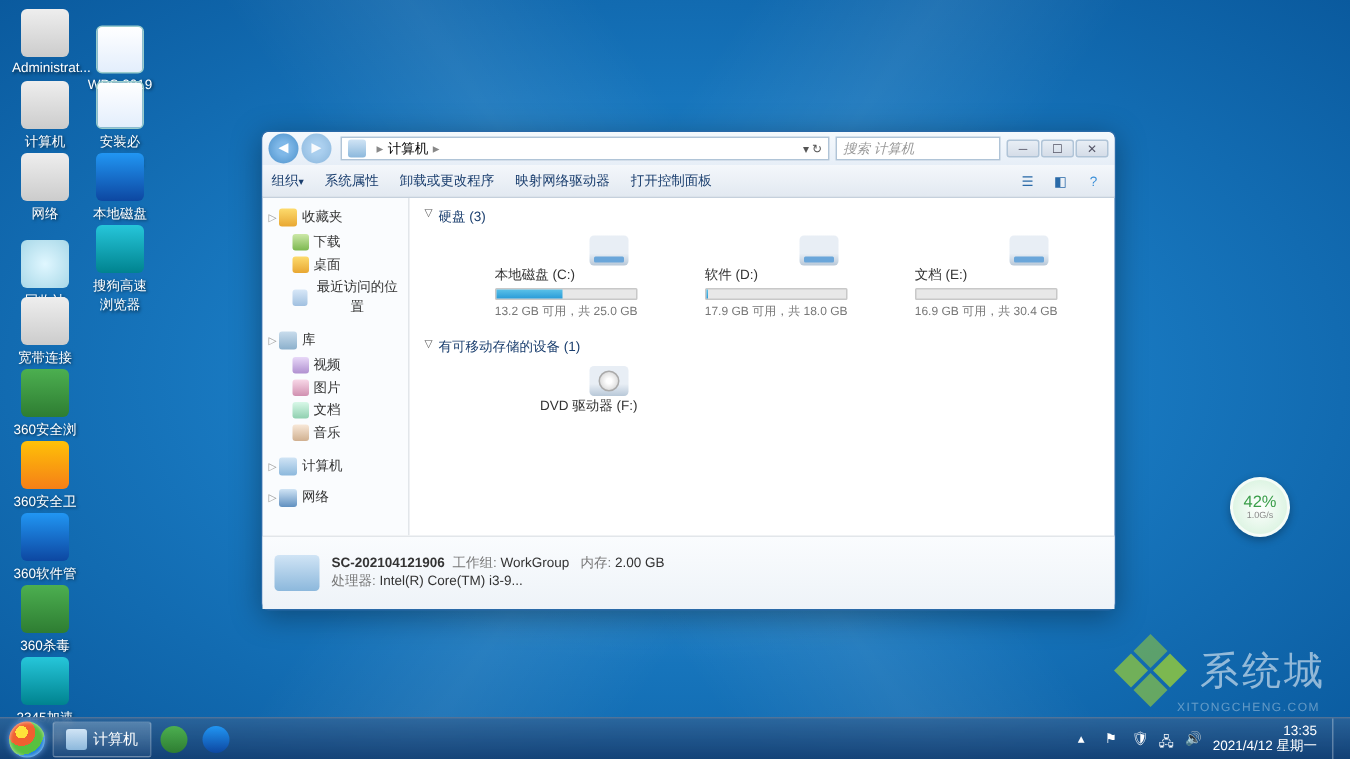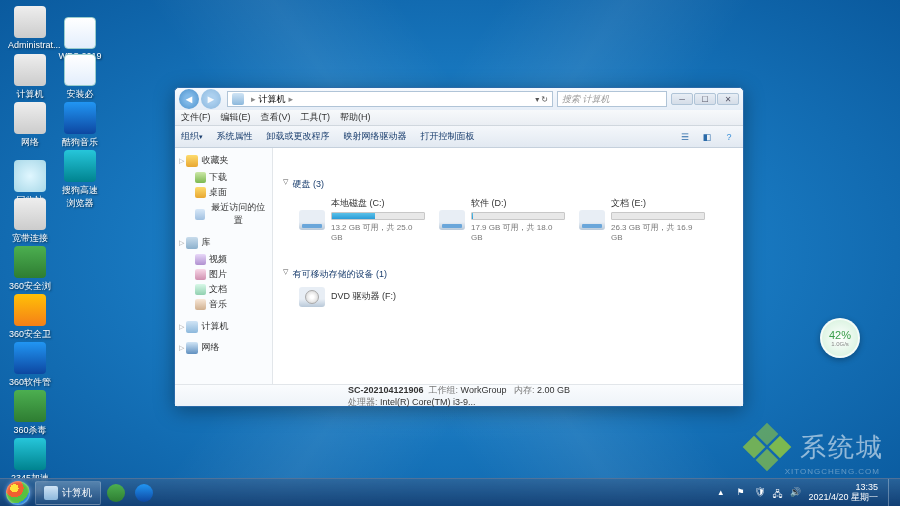--- a/index.html
+++ b/index.html
@@ -57,35 +57,35 @@
 .nav-item { display: flex; align-items: center; padding: 1px 0 1px 16px; cursor: pointer; color: #333; }
 .nav-item .nicon { width: 11px; height: 11px; margin-right: 3px; border-radius: 2px; background: linear-gradient(#fddb6d,#e8a732); }
 .nicon.dl { background: linear-gradient(#cce8a8,#7cb850); }
 .nicon.rec{ background: linear-gradient(#d8e8f8,#a0c0e0); }
 .nicon.vid{ background: linear-gradient(#e8d8f8,#b090d0); }
 .nicon.pic{ background: linear-gradient(#f8d8e8,#d090b0); }
 .nicon.doc{ background: linear-gradient(#d8f8e8,#90d0b0); }
 .nicon.mus{ background: linear-gradient(#f8e8d8,#d0b090); }
 
 .main { flex: 1; padding: 6px 10px; overflow: auto; font-size: 9px; }
-.section-hdr { display: flex; color: #1a3e6e; margin-bottom: 4px; cursor:pointer;margin-top:24px; }
+.section-hdr { display: flex; color: #1a3e6e; margin-bottom: 4px; cursor:pointer; }
 .section-hdr::before { content: "▽"; font-size: 7px; margin-right: 4px; color: #555; }
 .drives { display: flex; flex-wrap: wrap; gap: 0 10px; margin: 0 0 10px 14px; }
-.drive { width: 130px; display: flex; align-items: center; padding: 2px; cursor: pointer; }
+.drive { width: 130px; display: flex; align-items: flex-end; padding: 2px; cursor: pointer; flex-direction: column; }
 .drive-icon { width: 26px; height: 20px; margin-right: 6px; background: linear-gradient(#e8eef5 60%, #b8c8d8); border-radius: 3px; position: relative; }
 .drive-icon::after { content:""; position:absolute; bottom:2px; left:3px; right:3px; height:4px; background:#6aa6da; border-radius:1px; }
 .dvd-icon { width: 26px; height: 20px; margin-right: 6px; background: linear-gradient(#e8eef5 60%, #b8c8d8); border-radius: 3px; display:flex; align-items:center; justify-content:center; }
 .dvd-icon::after { content:""; width:12px; height:12px; border-radius:50%; background: radial-gradient(#fff 20%, #ccc); border:1px solid #aaa; }
 .drive-info { flex:1; }
 .drive-name { color: #333; margin-bottom: 2px; }
 .bar { width: 100%; height: 8px; background: #e8e8e8; border: 1px solid #c8c8c8; border-radius: 1px; margin-bottom: 2px; }
 .bar .fill { height: 100%; background: linear-gradient(#5ac1e8, #2a9cd8); }
 .drive-sub { color: #777; font-size: 8px; }
 
-.details { height: 22px; border-top: 1px solid #e2e6ea; background: linear-gradient(#fafcfe,#eef3f8); display: flex; align-items: center; padding: 0 8px; font-size: 9px; flex-direction: column; }
+.details { height: 49px; border-top: 1px solid #e2e6ea; background: linear-gradient(#fafcfe,#eef3f8); display: flex; align-items: center; padding: 0 8px; font-size: 9px; }
 .details-icon { width: 30px; height: 24px; background: linear-gradient(#d0e4f5,#8cb8dc); border-radius: 3px; margin-right: 8px; }
 .details-text { color: #333; line-height: 1.3; }
 .details-text .sub { color: #777; }
 
 
 .gadget { position: absolute; right: 40px; top: 318px; width: 40px; height: 40px; border-radius: 50%; background: radial-gradient(#fff, #d0f0d8); border: 2px solid rgba(255,255,255,0.7); box-shadow: 0 2px 6px rgba(0,0,0,0.3); display: flex; flex-direction: column; align-items: center; justify-content: center; font-size: 11px; color: #3a9e4a; }
 .gadget .sub { font-size: 6px; color: #888; }
 
 
 .watermark { position: absolute; right: 16px; bottom: 34px; display: flex; align-items: center; color: rgba(255,255,255,0.55); font-size: 26px; font-weight: 400; letter-spacing: 2px; }
@@ -129,21 +129,21 @@
     <div class="desktop-icon" style="left: 58px; top: 54px;">
       <div class="ico ico-word"></div>
       <div>安装必看.docx</div>
     </div>
     <div class="desktop-icon" style="left: 8px; top: 102px;">
       <div class="ico ico-sys"></div>
       <div>网络</div>
     </div>
     <div class="desktop-icon" style="left: 58px; top: 102px;">
       <div class="ico ico-blue"></div>
-      <div>酷狗音乐</div>
+      <div>本地磁盘</div>
     </div>
     <div class="desktop-icon" style="left: 8px; top: 160px;">
       <div class="ico ico-recycle"></div>
       <div>回收站</div>
     </div>
     <div class="desktop-icon" style="left: 8px; top: 198px;">
       <div class="ico ico-sys"></div>
       <div>宽带连接</div>
     </div>
     <div class="desktop-icon" style="left: 58px; top: 150px;">
@@ -189,27 +189,20 @@
     <div class="search">
         <span>搜索 计算机</span>
       </div>
     <div class="win-btns">
       <div class="win-btn">─</div>
       <div class="win-btn">☐</div>
       <div class="win-btn">✕</div>
     </div>
   </div>
 
-  <div class="menubar" id="menubar">
-      <span>文件(F)</span>
-      <span>编辑(E)</span>
-      <span>查看(V)</span>
-      <span>工具(T)</span>
-      <span>帮助(H)</span>
-    </div>
 
   <div class="toolbar">
     <span class="item drop">组织</span>
     <span class="item">系统属性</span>
     <span class="item">卸载或更改程序</span>
     <span class="item">映射网络驱动器</span>
     <span class="item">打开控制面板</span>
     <div class="right">
       <span class="iconbtn">☰</span>
       <span class="iconbtn">◧</span>
@@ -302,21 +295,21 @@
       <div class="drive-sub">17.9 GB 可用，共 18.0 GB</div>
     </div>
           </div>
           <div class="drive">
             <div class="drive-icon"></div>
     <div class="drive-info">
       <div class="drive-name">文档 (E:)</div>
       <div class="bar">
                 <div class="fill" style="width:0%"></div>
               </div>
-      <div class="drive-sub">26.3 GB 可用，共 16.9 GB</div>
+      <div class="drive-sub">16.9 GB 可用，共 30.4 GB</div>
     </div>
           </div>
         </div>
       <div class="section-hdr">
           <span>有可移动存储的设备 (1)</span>
         </div>
       <div class="drives" id="removable">
           <div class="drive">
             <div class="dvd-icon"></div>
     <div class="drive-info">
@@ -370,17 +363,17 @@
     </div>
 
   <div class="tray">
     <span class="ticon">▴</span>
     <span class="ticon">⚑</span>
     <span class="ticon">🛡</span>
     <span class="ticon">🖧</span>
     <span class="ticon">🔊</span>
     <div class="clock">
       <div>13:35</div>
-      <div>2021/4/20 星期一</div>
+      <div>2021/4/12 星期一</div>
     </div>
     <div class="show-desktop"></div>
   </div>
 </div>
 
 </body></html>

